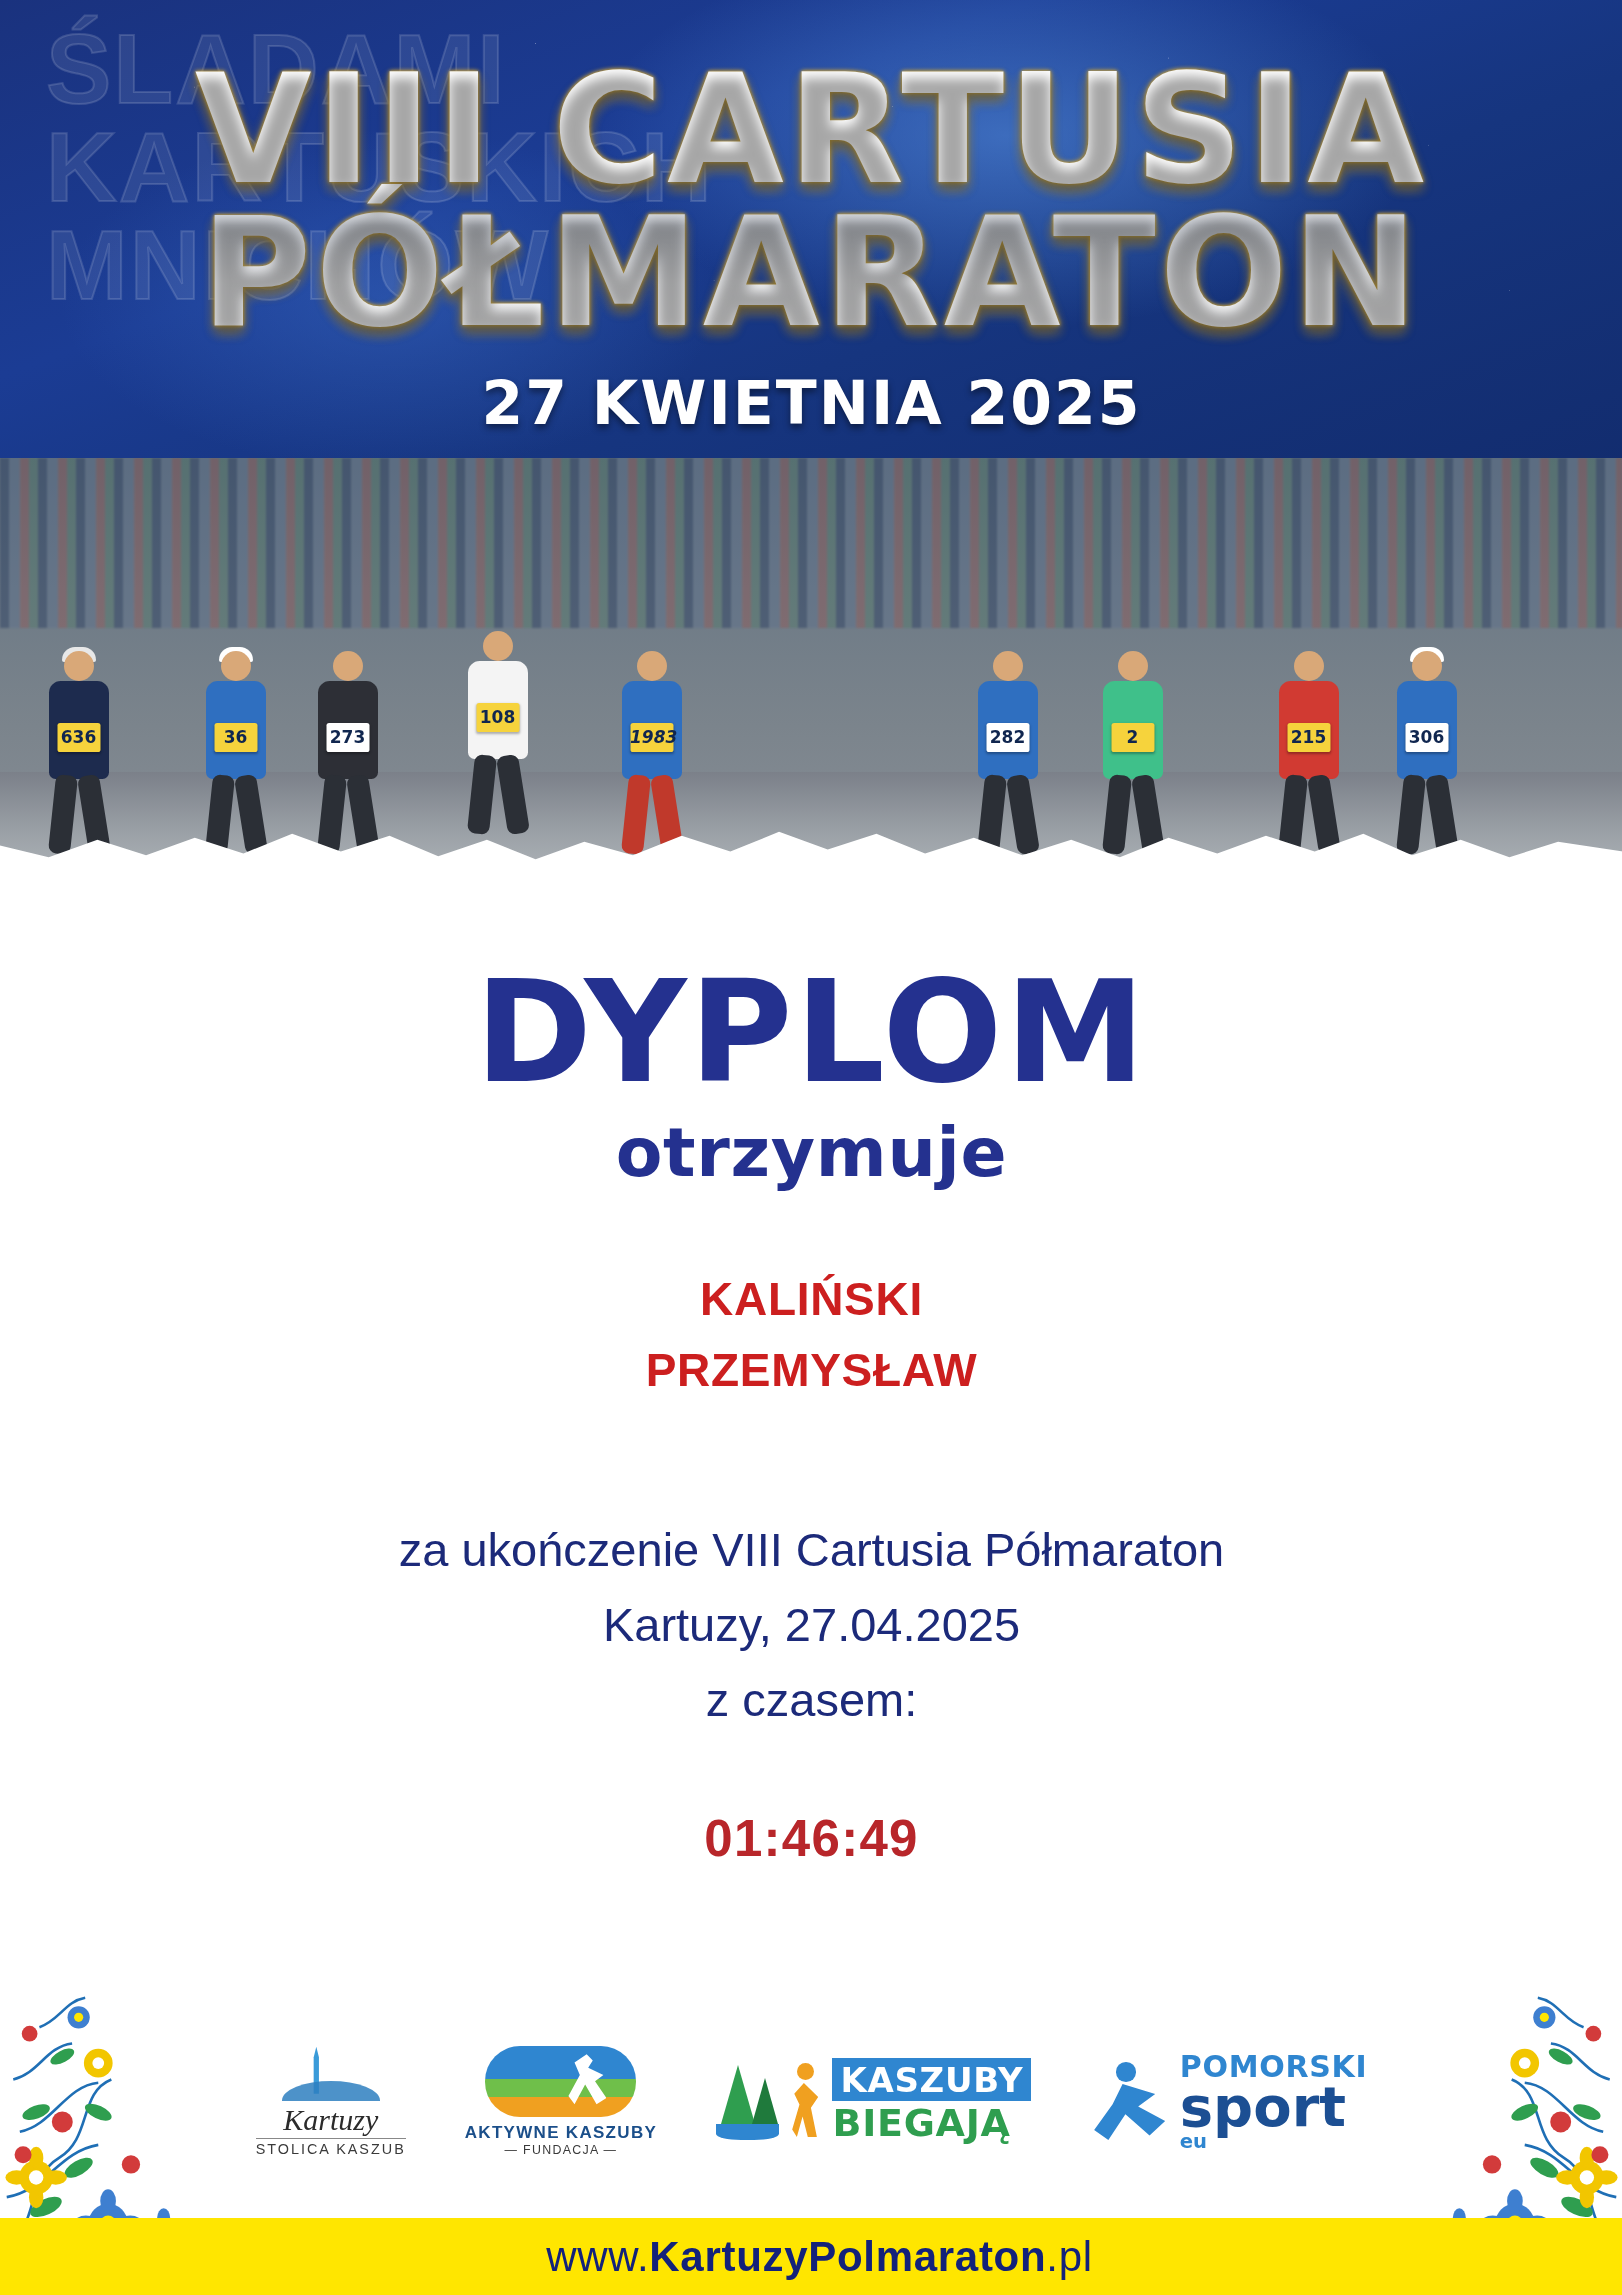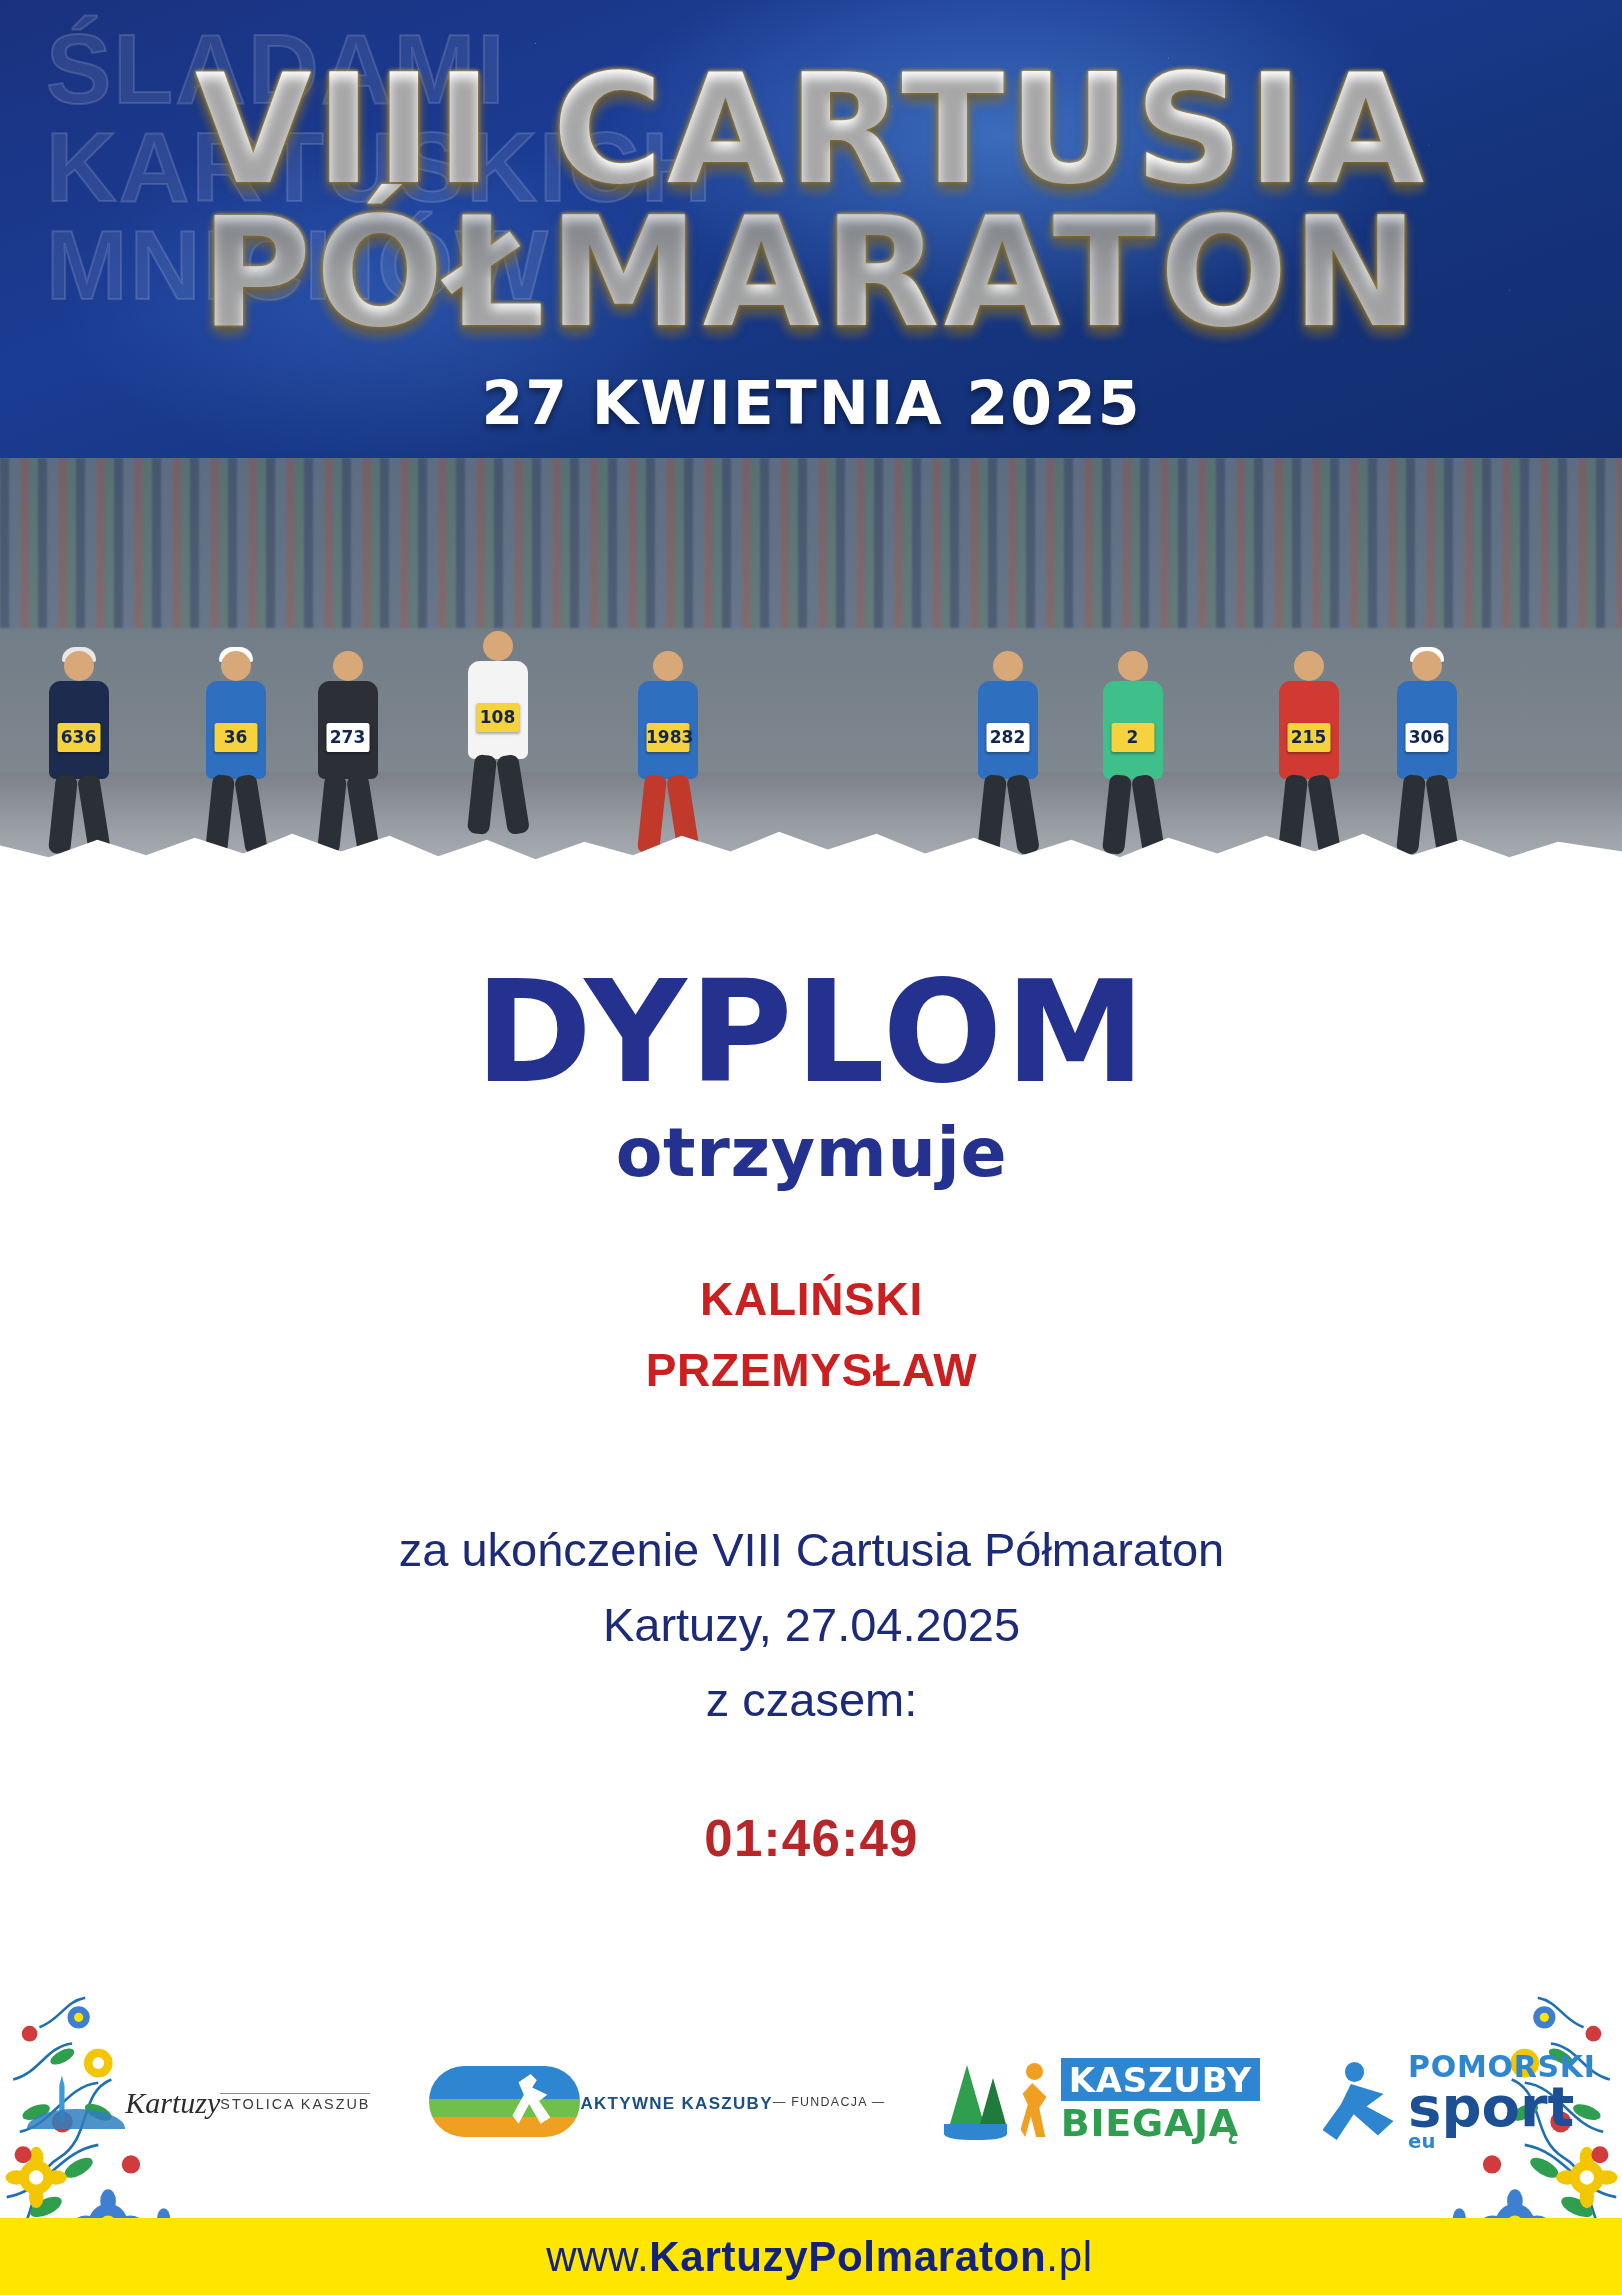--- a/index.html
+++ b/index.html
@@ -288,21 +288,21 @@
     bottom: 118px;
     width: 1623px;
     height: 151px;
     display: flex;
     align-items: center;
     justify-content: center;
     gap: 59px;
   }
   .logo {
     display: flex;
-    flex-direction: row;
+    flex-direction: column;
     align-items: center;
     justify-content: center;
     height: 137px;
   }
   .logo-kartuzy .mark {
     width: 98px; height: 55px;
     position: relative;
   }
   .logo-kartuzy .mark:before {
     content: "";
@@ -540,21 +540,21 @@
     <div class="runner" style="left:458px; height:242px;">
       <div class="head"></div>
       <div class="torso" style="background:#f4f4f4"></div>
       <div class="bib yellow">108</div>
       <div class="legs">
           <i class="l"></i>
           <i class="r"></i>
         </div>
     </div>
 
-    <div class="runner" style="left:628px;">
+    <div class="runner" style="left:612px;font-style:italic;">
       <div class="head"></div>
       <div class="torso" style="background:#2f6fc0"></div>
       <div class="bib yellow">1983</div>
       <div class="legs">
           <i class="l" style="background:#c0392b"></i>
           <i class="r" style="background:#c0392b"></i>
         </div>
     </div>
 
     <div class="runner" style="left:968px;">

